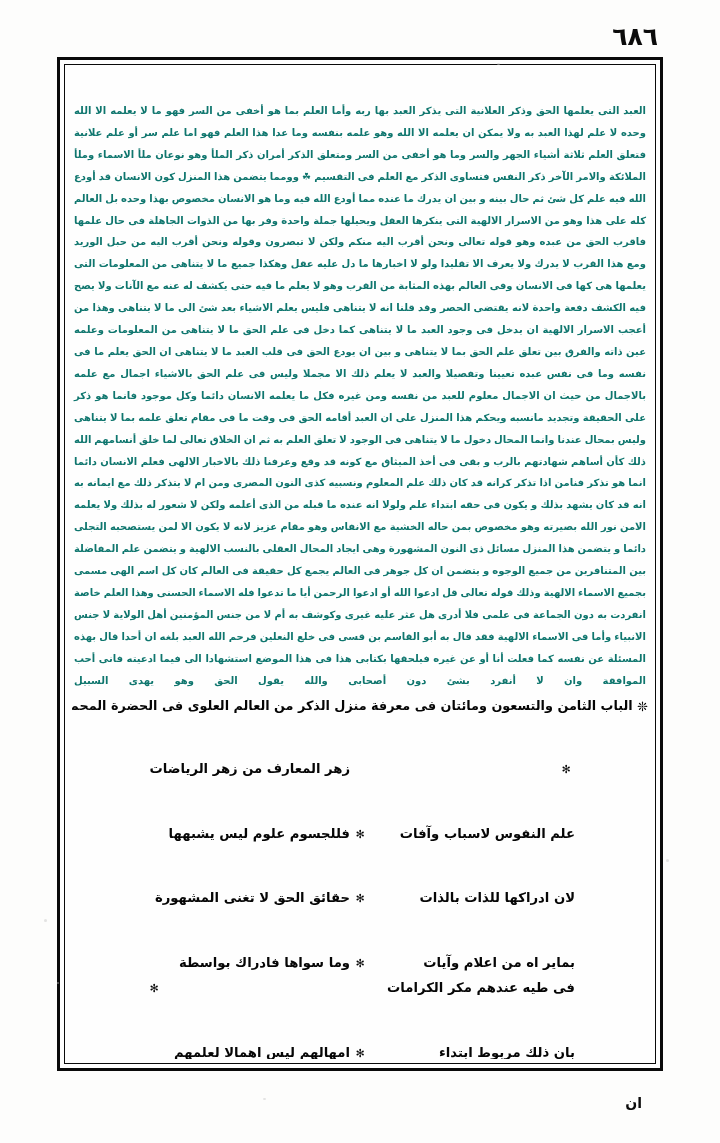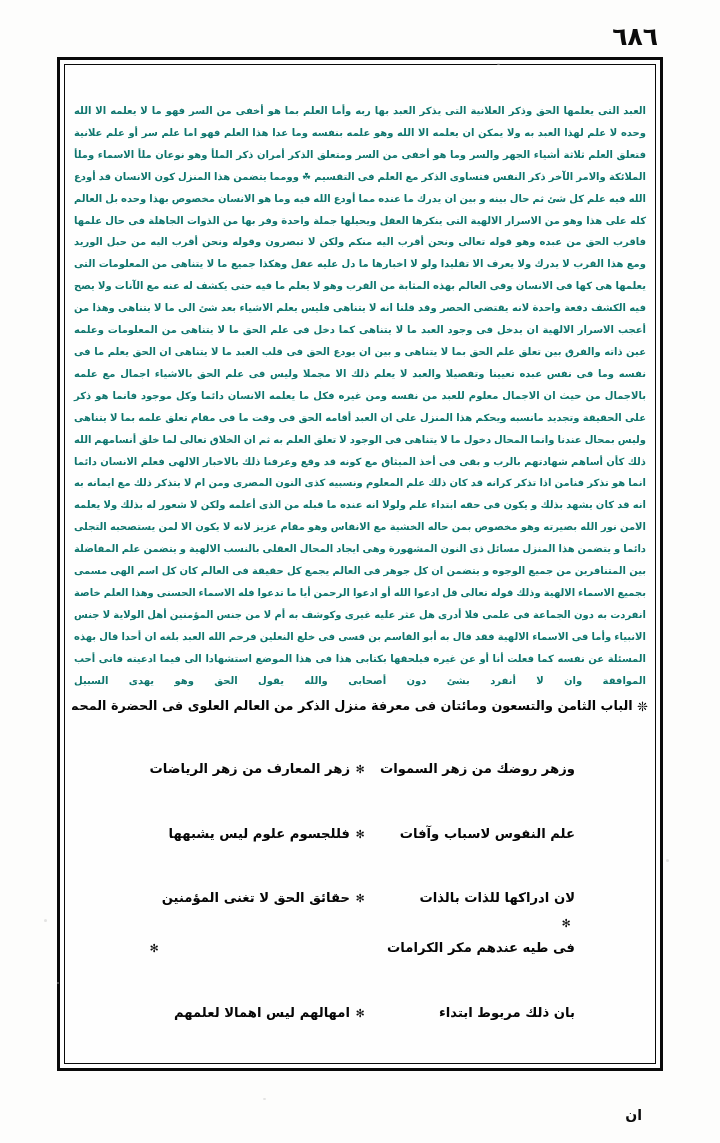--- a/index.html
+++ b/index.html
@@ -127,21 +127,21 @@
   .verse-sep {
     flex: 0 0 auto;
     width: 18px;
     text-align: center;
     font-size: 11px;
   }
 
   
   .catchword {
     position: absolute;
-    bottom: 20px;
+    bottom: 32px;
     right: 78px;
     direction: rtl;
     font-family: "DejaVu Sans", sans-serif;
     font-size: 14px;
     font-weight: 700;
     color: #0b0b0b;
   }
 
   
   .speckle {
@@ -168,36 +168,37 @@
         </div>
 
         <div class="chapter-heading">
           <span class="heading-star">❊</span>
           <span>الباب الثامن والتسعون ومائتان فى معرفة منزل الذكر من العالم العلوى فى الحضرة المحمدية</span>
           
         </div>
 
         <div class="verses">
             <div class="verse-line">
-              <span class="hemistich first">وزهر روضك من زهر السموات</span>
               <span class="verse-sep">✻</span>
               <span class="hemistich second">زهر المعارف من زهر الرياضات</span>
             </div>
             <div class="verse-line">
               <span class="hemistich first">علم النفوس لاسباب وآفات</span>
               <span class="verse-sep">✻</span>
               <span class="hemistich second">فللجسوم علوم ليس يشبهها</span>
             </div>
             <div class="verse-line">
               <span class="hemistich first">لان ادراكها للذات بالذات</span>
               <span class="verse-sep">✻</span>
-              <span class="hemistich second">حقائق الحق لا تغنى المؤمنين</span>
-            </div>
-            <div class="verse-line">
-              <span class="verse-sep">✻</span>
+              <span class="hemistich second">حقائق الحق لا تغنى المشهورة</span>
+            </div>
+            <div class="verse-line">
+              <span class="hemistich first">بماير اه من اعلام وآيات</span>
+              <span class="verse-sep">✻</span>
+              <span class="hemistich second">وما سواها فادراك بواسطة</span>
             </div>
             <div class="verse-line">
               <span class="hemistich first">فى طيه عندهم مكر الكرامات</span>
               <span class="verse-sep">✻</span>
             </div>
             <div class="verse-line">
               <span class="hemistich first">بان ذلك مربوط ابتداء</span>
               <span class="verse-sep">✻</span>
               <span class="hemistich second">امهالهم ليس اهمالا لعلمهم</span>
             </div>

